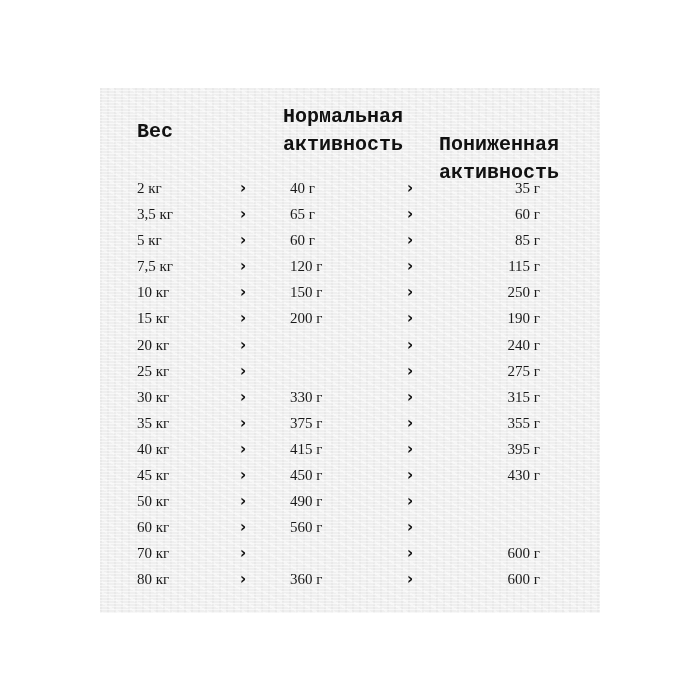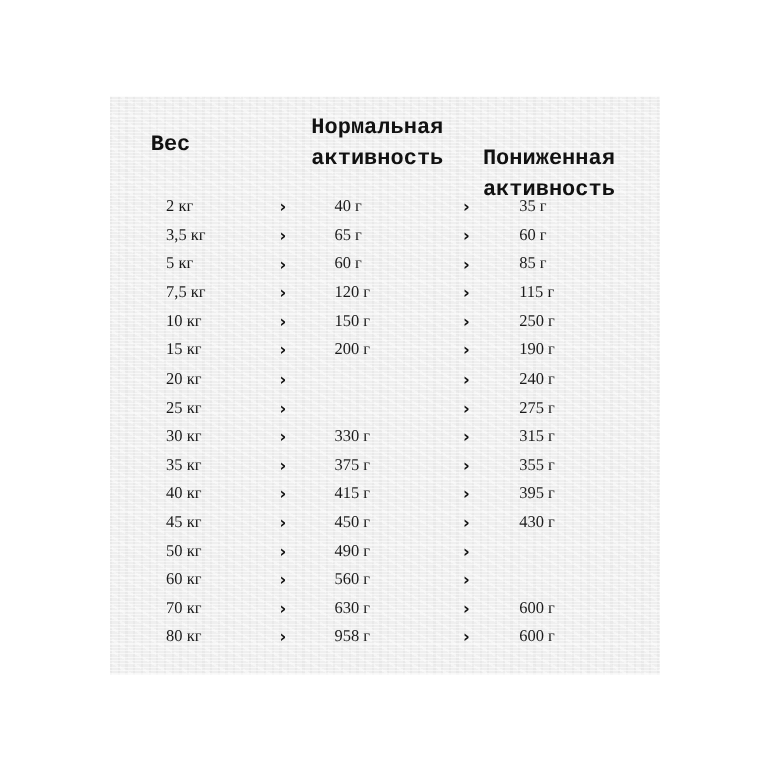--- a/index.html
+++ b/index.html
@@ -49,21 +49,21 @@
     .h-reduced {
       position: absolute;
       left: 328px;
       top: 15px;
       width: 142px;
       text-align: center;
       margin-top: 28px;
     }
     .rows {
       position: absolute;
-      left: 14px;
+      left: 0;
       top: 87px;
       width: 500px;
     }
     .row {
       position: relative;
       height: 26.1px;
       font-family: "Liberation Serif", serif;
       font-size: 15px;
       color: #1a1a1a;
       line-height: 26px;
@@ -83,21 +83,21 @@
     .arrow2 { left: 307px; }
     .c-normal {
       position: absolute;
       left: 190px;
       width: 82px;
     }
     .c-reduced {
       position: absolute;
       left: 358px;
       width: 82px;
-      text-align: left;
+      text-align: right;
     }
   </style>
 </head>
 <body>
 
 <div class="panel">
   <div class="header">
     <div class="h-weight">Вес</div>
     <div class="h-normal">
       <div>Нормальная</div>
@@ -200,25 +200,24 @@
     </div>
     <div class="row">
       <span class="c-weight">60 кг</span>
       <span class="arrow1">›</span>
       <span class="c-normal">560 г</span>
       <span class="arrow2">›</span>
     </div>
     <div class="row">
       <span class="c-weight">70 кг</span>
       <span class="arrow1">›</span>
-      <span class="c-normal">630 г</span>
       <span class="arrow2">›</span>
       <span class="c-reduced">600 г</span>
     </div>
     <div class="row">
       <span class="c-weight">80 кг</span>
       <span class="arrow1">›</span>
-      <span class="c-normal">958 г</span>
+      <span class="c-normal">360 г</span>
       <span class="arrow2">›</span>
       <span class="c-reduced">600 г</span>
     </div>
   </div>
 </div>
 
 </body></html>

